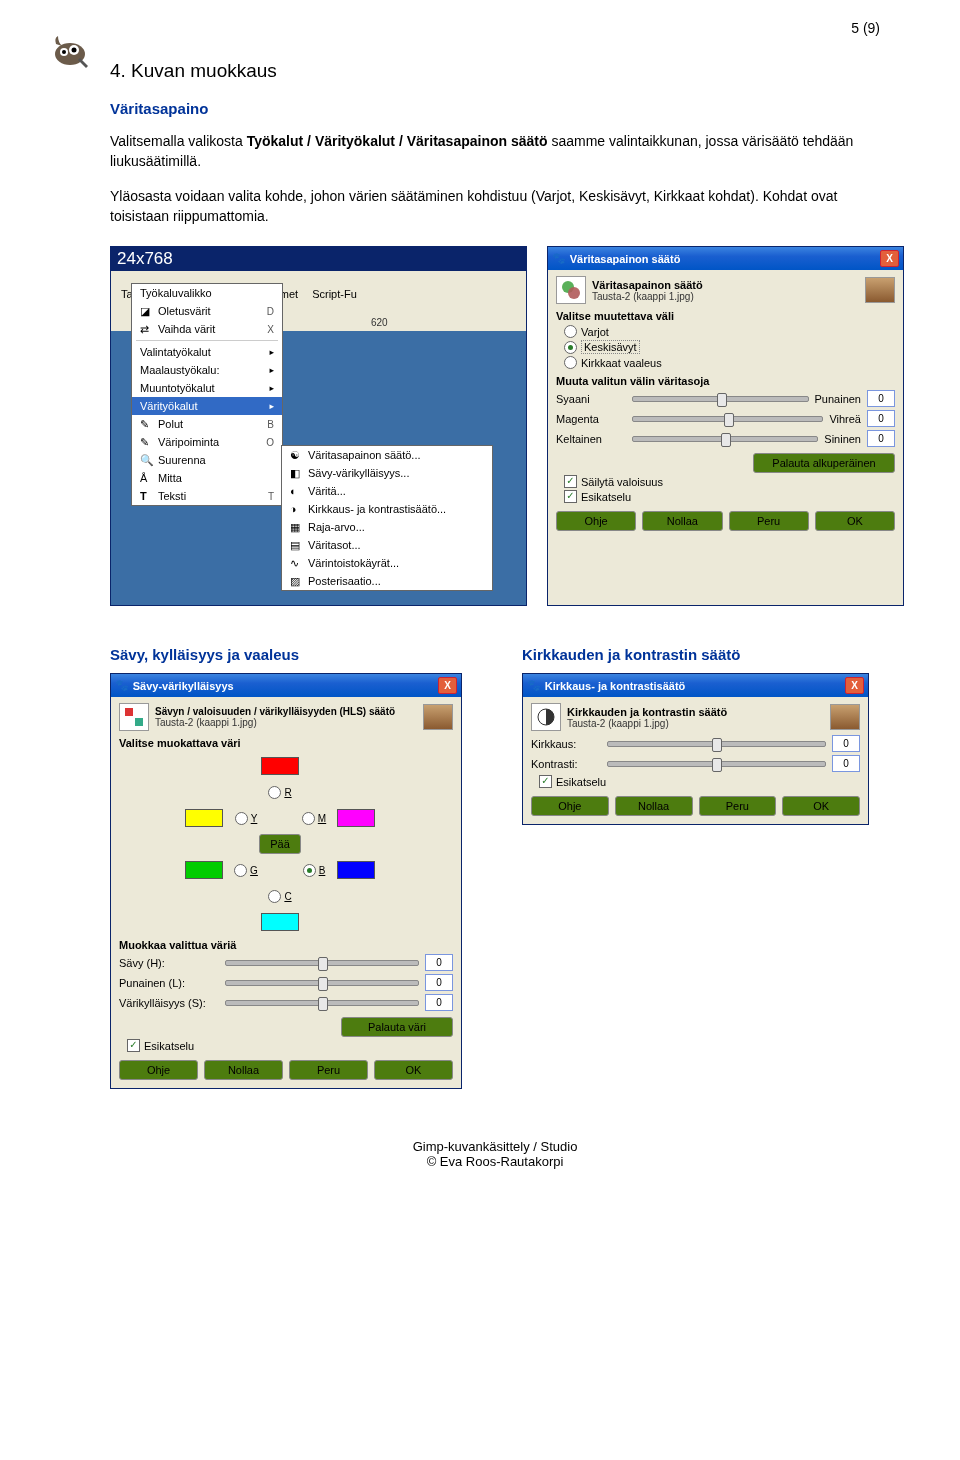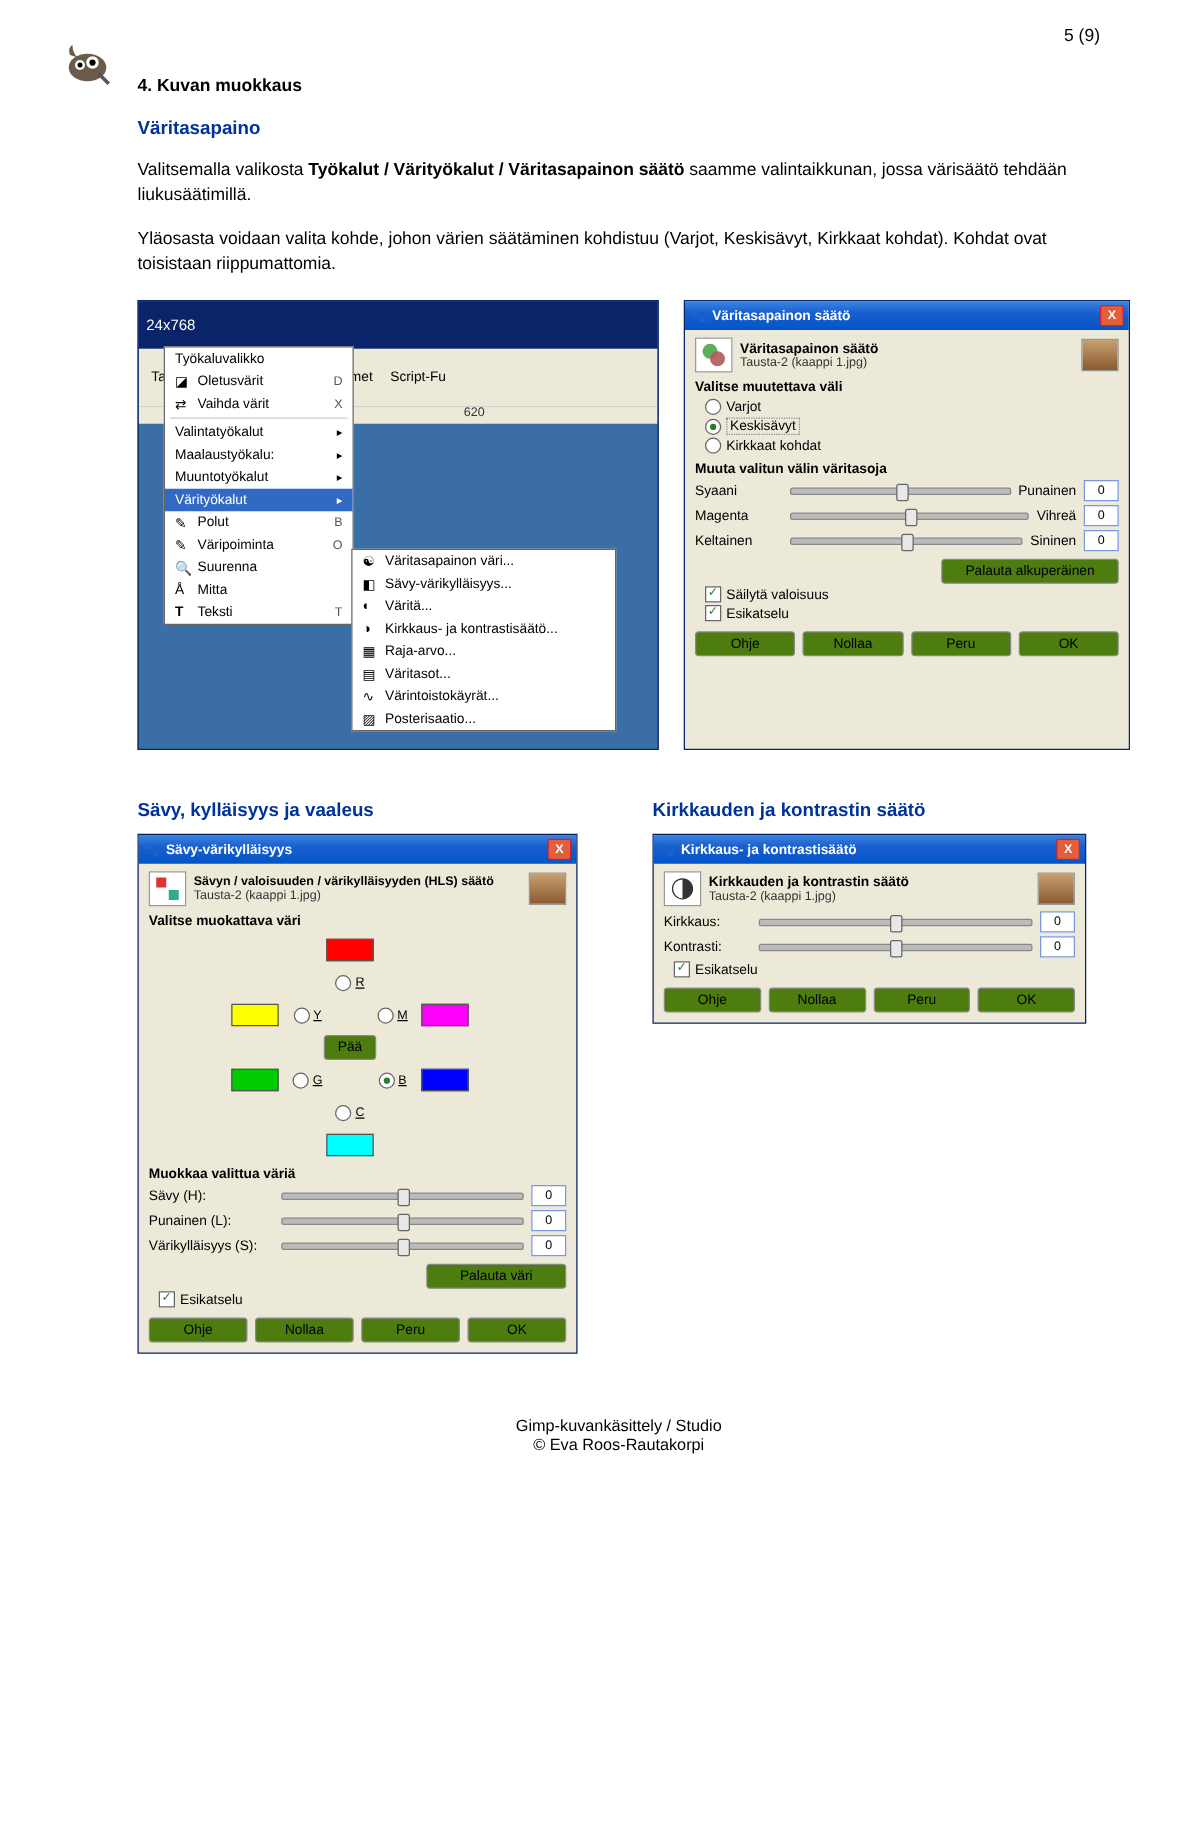--- a/index.html
+++ b/index.html
@@ -1,19 +1,19 @@
 <!DOCTYPE html>
 <html><head>
 <meta charset="utf-8">
 <style>
 body{margin:0;background:#fff;font-family:Verdana,Arial,sans-serif;color:#000;width:960px}
 .page{padding:60px 80px 40px 110px}
 .pagenum{position:absolute;top:20px;right:80px;font-size:14px}
 .gimp-icon{position:absolute;top:30px;left:50px;width:40px;height:40px}
-h2{font-size:14px;font-weight:bold;margin:0 0 18px 0}
+h2{font-size:19px;font-weight:normal;margin:0 0 18px 0}
 h3{font-size:15px;font-weight:bold;margin:0 0 14px 0;color:#003399}
 .body-text{font-size:14px;line-height:1.45;margin:4px 0 14px 0;text-indent:0}
 .body-text b{font-weight:bold}
 .shot-row{display:flex;gap:20px;margin:20px 0 40px 0}
 .shot-row > div{flex:0 0 auto}
 .sub-row{display:flex;gap:60px;margin-top:26px}
 .sub-row h3{margin-bottom:10px}
 
 .win{border:1px solid #0a246a;background:#ece9d8;font-family:Tahoma,Arial,sans-serif;font-size:11px;color:#000}
 .title{background:linear-gradient(#3b84e0,#1a5fd0 40%,#0055c6);color:#fff;font-weight:bold;padding:3px 4px;display:flex;align-items:center;gap:4px}
@@ -35,21 +35,21 @@
 .btn.small{flex:0 0 auto;padding:3px 10px}
 .reset-btn{margin:6px 0 0 auto;width:120px}
 .presets{display:flex;align-items:center;gap:6px;margin-bottom:4px}
 .preset-ico{width:28px;height:26px;background:#fff;border:1px solid #999;display:flex;align-items:center;justify-content:center}
 .preset-ico svg{width:22px;height:22px}
 .preset-txt .t1{font-weight:bold}
 .preset-txt .t2{font-size:10px;color:#333}
 .preset-thumb{width:28px;height:24px;background:linear-gradient(#c8a070,#8a5a30);border:1px solid #999;margin-left:auto}
 
 .menu-shot{width:415px;height:358px;background:#3b6ea5;border:1px solid #0a246a;position:relative;overflow:hidden}
-.ms-title{background:#0a246a;color:#fff;font-size:12px;padding:12px 6px}
+.ms-title{background:#0a246a;color:#fff;font-size:17px;padding:2px 6px}
 .ms-menubar{background:#ece9d8;font-size:11px;display:flex;gap:2px;padding:16px 4px}
 .ms-menubar span{padding:1px 6px}
 .ms-menubar .on{background:#316ac5;color:#fff}
 .ms-drop{position:absolute;top:36px;left:20px;width:150px;background:#fff;border:1px solid #666;font-size:11px}
 .ms-drop .it{padding:3px 8px;display:flex;align-items:center;gap:6px}
 .ms-drop .sep{height:1px;background:#ccc;margin:2px 4px}
 .ms-drop .hi{background:#316ac5;color:#fff}
 .ms-sub{position:absolute;top:198px;left:170px;width:210px;background:#fff;border:1px solid #666;font-size:11px}
 .ms-sub .it{padding:3px 8px;display:flex;gap:6px;align-items:center}
 .ms-bg{position:absolute;inset:0;z-index:-1}
@@ -155,21 +155,21 @@
           </div>
 <div class="it">
             <span class="ms-ico"><b>T</b></span>
             <span>Teksti</span>
             <span class="ms-key">T</span>
           </div>
 </div>
 <div class="ms-sub">
 <div class="it">
             <span class="ms-ico">☯</span>
-            <span>Väritasapainon väri...</span>
+            <span>Väritasapainon säätö...</span>
           </div>
 <div class="it">
             <span class="ms-ico">◧</span>
             <span>Sävy-värikylläisyys...</span>
           </div>
 <div class="it">
             <span class="ms-ico">◐</span>
             <span>Väritä...</span>
           </div>
 <div class="it">
@@ -220,21 +220,21 @@
 <div class="radio-row">
             <span class="radio"></span>
             <span>Varjot</span>
           </div>
 <div class="radio-row">
             <span class="radio sel"></span>
             <span style="border:1px dotted #888;padding:0 2px">Keskisävyt</span>
           </div>
 <div class="radio-row">
             <span class="radio"></span>
-            <span>Kirkkaat kohdat</span>
+            <span>Kirkkaat vaaleus</span>
           </div>
 <div class="group-head">Muuta valitun välin väritasoja</div>
 <div class="slider-row">
             <span class="lbl">Syaani</span>
             <div class="slider">
               <div class="thumb"></div>
             </div>
             <span>Punainen</span>
             <div class="num">0</div>
           </div>

